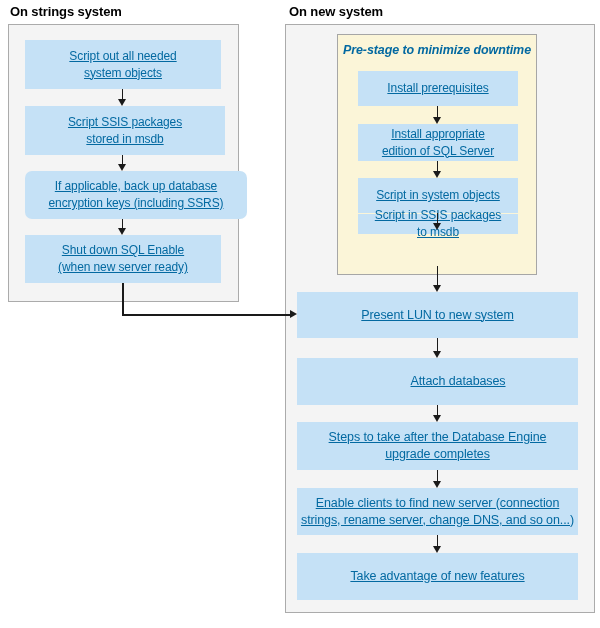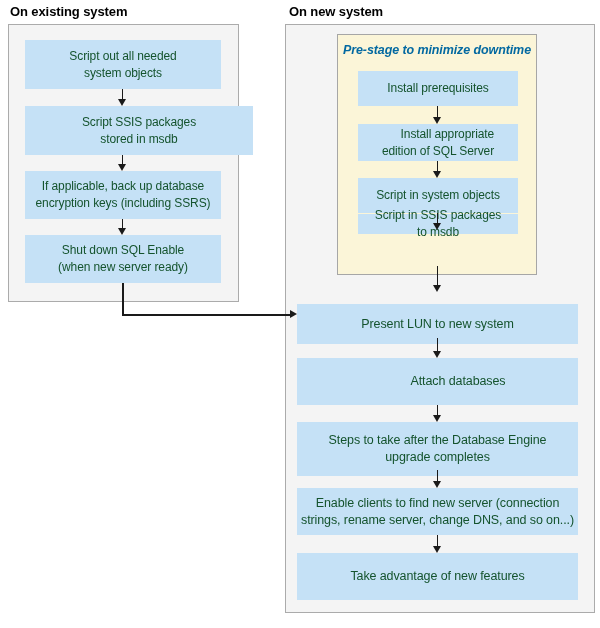--- a/index.html
+++ b/index.html
@@ -22,22 +22,22 @@
   }
   .prestage-title {
     position: absolute; top: 8px; left: 0; right: 0; text-align: center;
     font-size: 12.5px; font-weight: bold; font-style: italic; color: #0369a1;
     white-space: pre; letter-spacing: -0.1px;
   }
 
   .box {
     position: absolute; background: #C5E1F6; box-sizing: border-box;
     display: flex; align-items: center; justify-content: center;
-    text-align: center; color: #14532d; font-size: 12px; line-height: 17px;
-    white-space: pre; letter-spacing: -0.1px;
+    text-align: center; color: #0369a1; font-size: 12px; line-height: 17px;
+    white-space: pre; letter-spacing: -0.1px; text-decoration: underline;
   }
   .box.lg { font-size: 12.5px; }
 
   .varrow { position: absolute; width: 9px; }
   .varrow .shaft {
     position: absolute; left: 3.75px; top: 0; bottom: 5px; width: 1.5px;
     background: #1A1A1A;
   }
   .varrow .head {
     position: absolute; left: 0; bottom: 0; width: 0; height: 0;
@@ -51,49 +51,49 @@
     position: absolute; width: 0; height: 0;
     border-top: 4.5px solid transparent; border-bottom: 4.5px solid transparent;
     border-left: 7px solid #1A1A1A;
   }
 </style>
 </head>
 <body>
 
 <div class="stage">
 
-  <div class="col-heading" style="left:10px; top:4px;">On existing system</div>
+  <div class="col-heading" style="left:10px; top:4px;">On strings system</div>
   <div class="col-heading" style="left:289px; top:4px;">On new system</div>
 
   <div class="panel" style="left:8px; top:24px; width:231px; height:278px;"></div>
   <div class="panel" style="left:285px; top:24px; width:310px; height:589px;"></div>
 
   <div class="prestage" style="left:337px; top:34px; width:200px; height:241px;">
     <div class="prestage-title">Pre-stage to minimize downtime</div>
   </div>
 
   <div class="box" style="left:25px; top:40px;  width:196px; height:49px;">Script out all needed
 system objects</div>
-  <div class="box" style="left:25px; top:106px; width:228px; height:49px;">Script SSIS packages
+  <div class="box" style="left:25px; top:106px; width:200px; height:49px;">Script SSIS packages
 stored in msdb</div>
-  <div class="box" style="left:25px; top:171px; width:196px; height:48px;">If applicable, back up database
+  <div class="box" style="left:25px; top:171px; width:222px; height:48px;border-radius:7px;">If applicable, back up database
 encryption keys (including SSRS)</div>
   <div class="box" style="left:25px; top:235px; width:196px; height:48px;">Shut down SQL Enable
 (when new server ready)</div>
 
   <div class="box" style="left:358px; top:71px;  width:160px; height:35px;">Install prerequisites</div>
-  <div class="box" style="left:358px; top:124px; width:160px; height:37px;text-align:right;">Install appropriate
+  <div class="box" style="left:358px; top:124px; width:160px; height:37px;">Install appropriate
 edition of SQL Server</div>
   <div class="box" style="left:358px; top:178px; width:160px; height:35px;">Script in system objects</div>
   <div class="box" style="left:358px; top:214px; width:160px; height:20px;text-align:center;">Script in SSIS packages
 to msdb</div>
 
-  <div class="box lg" style="left:297px; top:292px; width:281px; height:40px;margin-top:12px;">Present LUN to new system</div>
+  <div class="box lg" style="left:297px; top:292px; width:281px; height:46px;">Present LUN to new system</div>
   <div class="box lg" style="left:297px; top:358px; width:281px; height:47px;padding-left:41px;">Attach databases</div>
-  <div class="box lg" style="left:297px; top:422px; width:281px; height:54px;">Steps to take after the Database Engine
+  <div class="box lg" style="left:297px; top:422px; width:281px; height:48px;">Steps to take after the Database Engine
 upgrade completes</div>
   <div class="box lg" style="left:297px; top:488px; width:281px; height:47px;">Enable clients to find new server (connection
 strings, rename server, change DNS, and so on...)</div>
   <div class="box lg" style="left:297px; top:553px; width:281px; height:47px;">Take advantage of new features</div>
 
   <div class="varrow" style="left:118px; top:89px;  height:17px;">
     <span class="shaft"></span>
     <span class="head"></span>
   </div>
   <div class="varrow" style="left:118px; top:155px; height:16px;">

